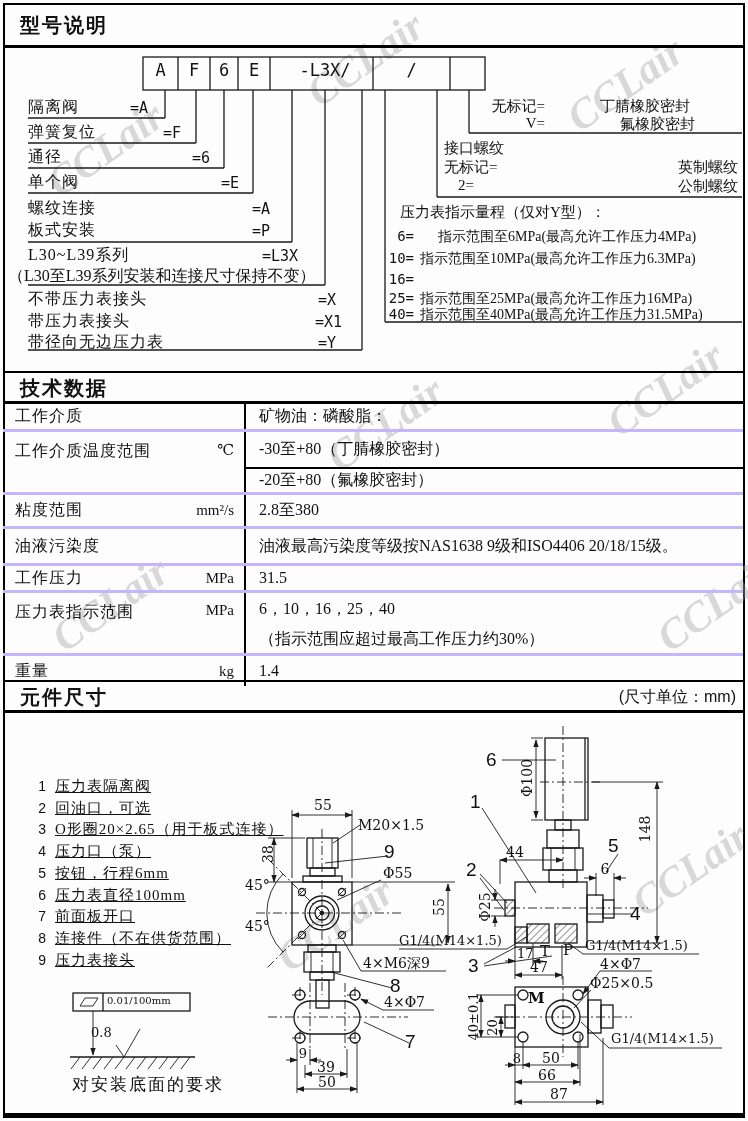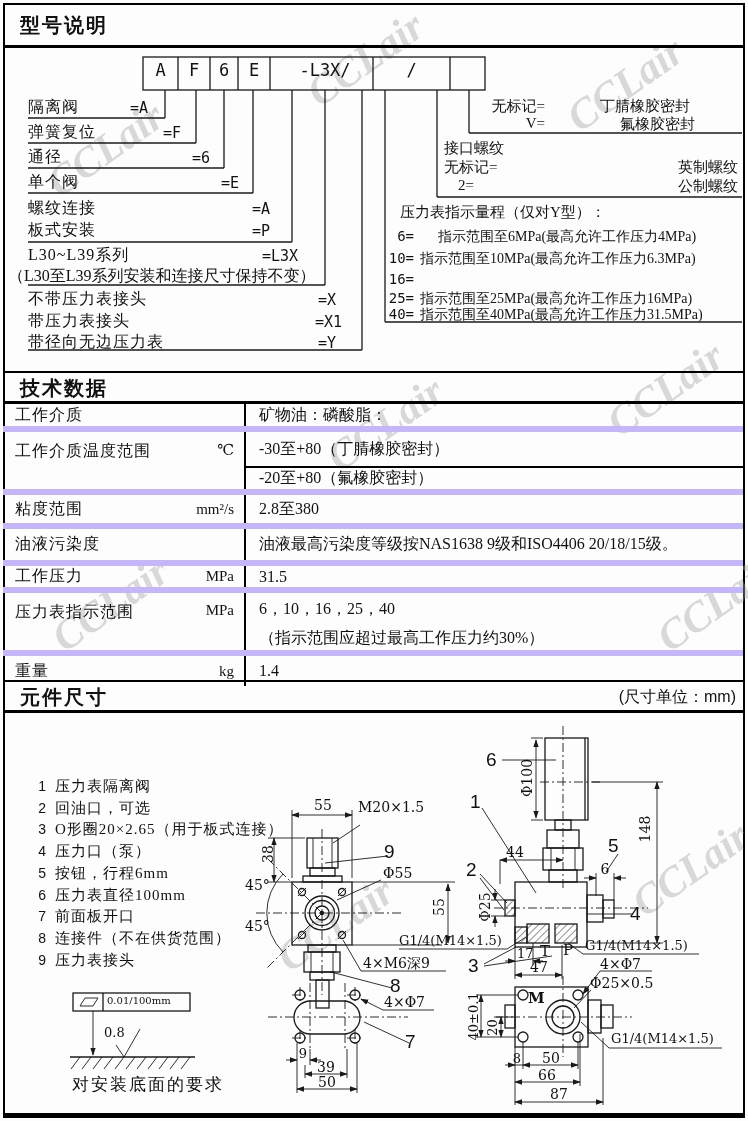--- a/index.html
+++ b/index.html
@@ -15,37 +15,37 @@
   .val{position:absolute;white-space:nowrap;font-size:15px;font-family:"DejaVu Sans Mono","Liberation Mono",monospace;}
   .codebox{position:absolute;top:60px;height:28px;text-align:center;font-size:17px;
            font-family:"DejaVu Sans Mono","Liberation Mono",monospace;}
   .grp{position:absolute;white-space:nowrap;font-size:15px;}
   .rkey{position:absolute;white-space:nowrap;font-size:14px;text-align:right;
         font-family:"DejaVu Sans Mono","Liberation Mono",monospace;}
   .rval{position:absolute;white-space:nowrap;font-size:14px;}
   
   .tech-table{position:absolute;left:3px;top:401px;width:740px;border-top:3px solid #000;
               box-sizing:border-box;}
-  .trow{display:flex;border-bottom:6px solid #c4b5fd;box-sizing:border-box;}
+  .trow{display:flex;border-bottom:3px solid #c4b5fd;box-sizing:border-box;}
   .trow.last{border-bottom:none;}
   .tl{width:243px;border-right:2px solid #000;box-sizing:border-box;position:relative;
       display:flex;align-items:center;}
   .tl.topalign{align-items:flex-start;padding-top:9px;}
   .tl .lbl{margin-left:12px;font-size:16px;letter-spacing:1px;}
   .tl .unit{position:absolute;right:10px;font-size:15px;}
   .tr2{flex:1;display:flex;flex-direction:column;}
   .tv{padding-left:13px;font-size:16px;display:flex;align-items:center;box-sizing:border-box;}
   .sub1{border-bottom:2px solid #000;}
   
   .sec3{position:absolute;left:0;top:713px;width:748px;height:403px;}
   .plist{position:absolute;left:30px;top:63px;line-height:21.7px;font-size:15px;}
   .plist .row{white-space:nowrap;}
   .plist .n{display:inline-block;width:16px;text-align:right;
             font-family:"Liberation Sans","DejaVu Sans",sans-serif;font-size:14px;}
-  .plist .t{margin-left:9px;letter-spacing:1px;}
+  .plist .t{margin-left:9px;letter-spacing:1px;text-decoration:underline;}
   .dim{position:absolute;white-space:nowrap;font-size:14px;
        font-family:"DejaVu Serif","Liberation Serif",serif;}
   .dim.c{text-align:center;}
   .dim.sm{font-size:13px;}
   .callout{position:absolute;font-family:"Liberation Sans","DejaVu Sans",sans-serif;
            font-size:19px;white-space:nowrap;}
   .rot{transform:rotate(-90deg);transform-origin:center;}
   .unitnote{position:absolute;right:12px;font-family:"Liberation Sans","DejaVu Sans",sans-serif;
             font-size:16px;white-space:nowrap;}
   .wm{position:absolute;font-family:"Liberation Serif",serif;font-style:italic;font-weight:bold;
@@ -443,21 +443,21 @@
       <div class="row"><span class="n">3</span><span class="t">O形圈20×2.65（用于板式连接）</span></div>
       <div class="row"><span class="n">4</span><span class="t">压力口（泵）</span></div>
       <div class="row"><span class="n">5</span><span class="t">按钮，行程6mm</span></div>
       <div class="row"><span class="n">6</span><span class="t">压力表直径100mm</span></div>
       <div class="row"><span class="n">7</span><span class="t">前面板开口</span></div>
       <div class="row"><span class="n">8</span><span class="t">连接件（不在供货范围）</span></div>
       <div class="row"><span class="n">9</span><span class="t">压力表接头</span></div>
     </div>
 
     <div class="dim c" style="left:308px;top:84px;width:30px">55</div>
-    <div class="dim" style="left:358px;top:86px">M20×1.5</div>
+    <div class="dim" style="left:358px;top:104px">M20×1.5</div>
     <div class="callout" style="left:384px;top:128px">9</div>
     <div class="dim c rot" style="left:253px;top:133px;width:30px">38</div>
     <div class="dim" style="left:383px;top:152px">Φ55</div>
     <div class="dim" style="left:245px;top:164px">45°</div>
     <div class="dim" style="left:245px;top:205px">45°</div>
     <div class="dim c rot" style="left:424px;top:186px;width:30px">55</div>
     <div class="dim sm" style="left:399px;top:220px">G1/4(M14×1.5)</div>
     <div class="dim" style="left:363px;top:242px">4×M6深9</div>
     <div class="callout" style="left:390px;top:262px">8</div>
     <div class="dim" style="left:384px;top:281px">4×Φ7</div>
@@ -488,16 +488,16 @@
     <div class="dim" style="left:528px;top:276px;font-size:15px;font-weight:bold">M</div>
     <div class="dim sm" style="left:611px;top:318px">G1/4(M14×1.5)</div>
     <div class="dim c rot sm" style="left:449px;top:296px;width:48px">40±0.1</div>
     <div class="dim c rot sm" style="left:479px;top:307px;width:26px">20</div>
     <div class="dim c sm" style="left:511px;top:338px;width:12px">8</div>
     <div class="dim c" style="left:536px;top:337px;width:30px">50</div>
     <div class="dim c" style="left:532px;top:354px;width:30px">66</div>
     <div class="dim c" style="left:544px;top:373px;width:30px">87</div>
 
     <div class="dim sm" style="left:107px;top:282px;font-size:10px">0.01/100mm</div>
-    <div class="dim sm" style="left:104px;top:312px">0.8</div>
+    <div class="dim sm" style="left:91px;top:312px">0.8</div>
     <div class="lab" style="left:72px;top:360px;font-size:17px;letter-spacing:2px">对安装底面的要求</div>
   </div>
 </div>
 
 </body></html>

